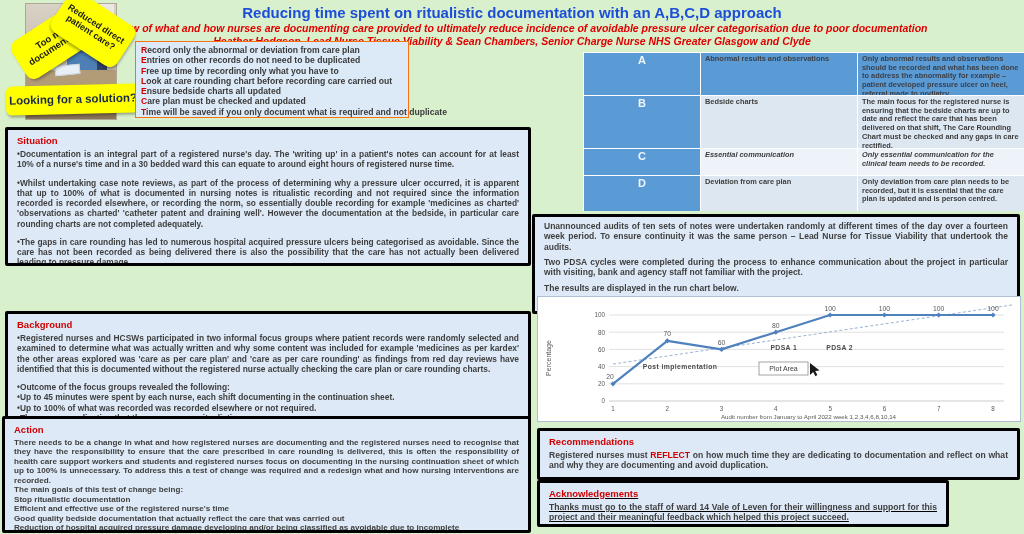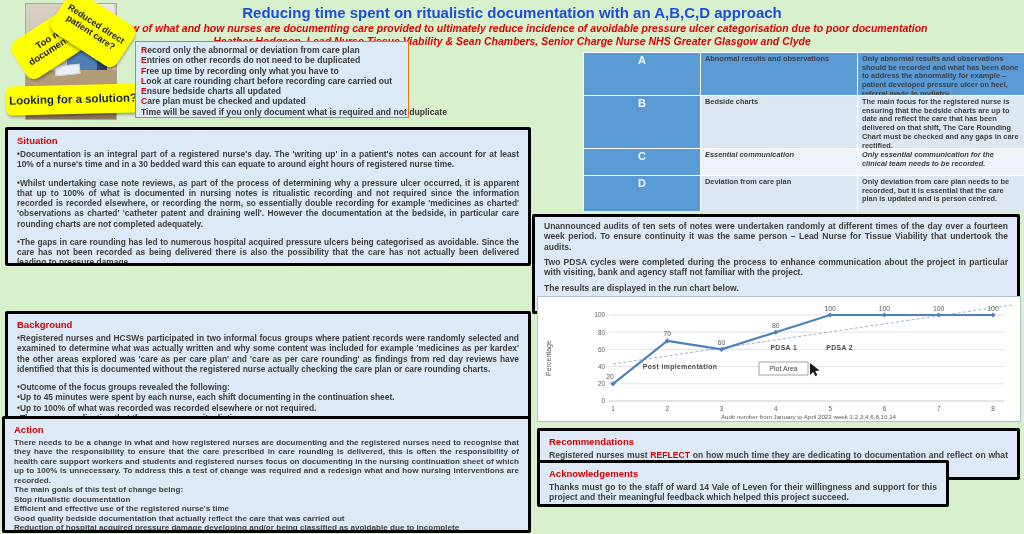--- a/index.html
+++ b/index.html
@@ -54,21 +54,21 @@
   .situation{left:5px;top:127px;width:526px;height:139px;}
   .background{left:5px;top:269px;width:526px;height:141px;margin-top:42px;}
   .action{left:2px;top:416px;width:529px;height:117px;}
   .action p{margin-bottom:0;font-size:8.1px;line-height:1.17;}
   .action .line{font-size:8.1px;line-height:1.17;text-align:left;}
   .audit{left:532px;top:214px;width:488px;height:100px;padding-top:4px;}
   .audit p{margin:0 0 5px 0;font-size:8.5px;}
   .recs{left:537px;top:428px;width:483px;height:52px;}
   .recs p,.acks p{font-size:8.6px;margin-top:3px;}
   .redword{color:#d00000;}
-  .acks{left:537px;top:460px;width:412px;height:47px;}
+  .acks{left:537px;top:480px;width:412px;height:47px;text-decoration:underline;}
   
   .chartbox{left:537px;top:296px;width:482px;height:124px;background:#ffffff;border:1px solid #aebfd4;}
   .chartbox svg{display:block;}
 </style>
 </head>
 <body>
 
 <div class="abs hdr-title">Reducing time spent on ritualistic documentation with an A,B,C,D approach</div>
 <div class="abs hdr-sub">A review of what and how nurses are documenting care provided to ultimately reduce incidence of avoidable pressure ulcer categorisation due to poor documentation</div>
 <div class="abs hdr-auth">Heather Hodgson, Lead Nurse Tissue Viability &amp; Sean Chambers, Senior Charge Nurse NHS Greater Glasgow and Clyde</div>

